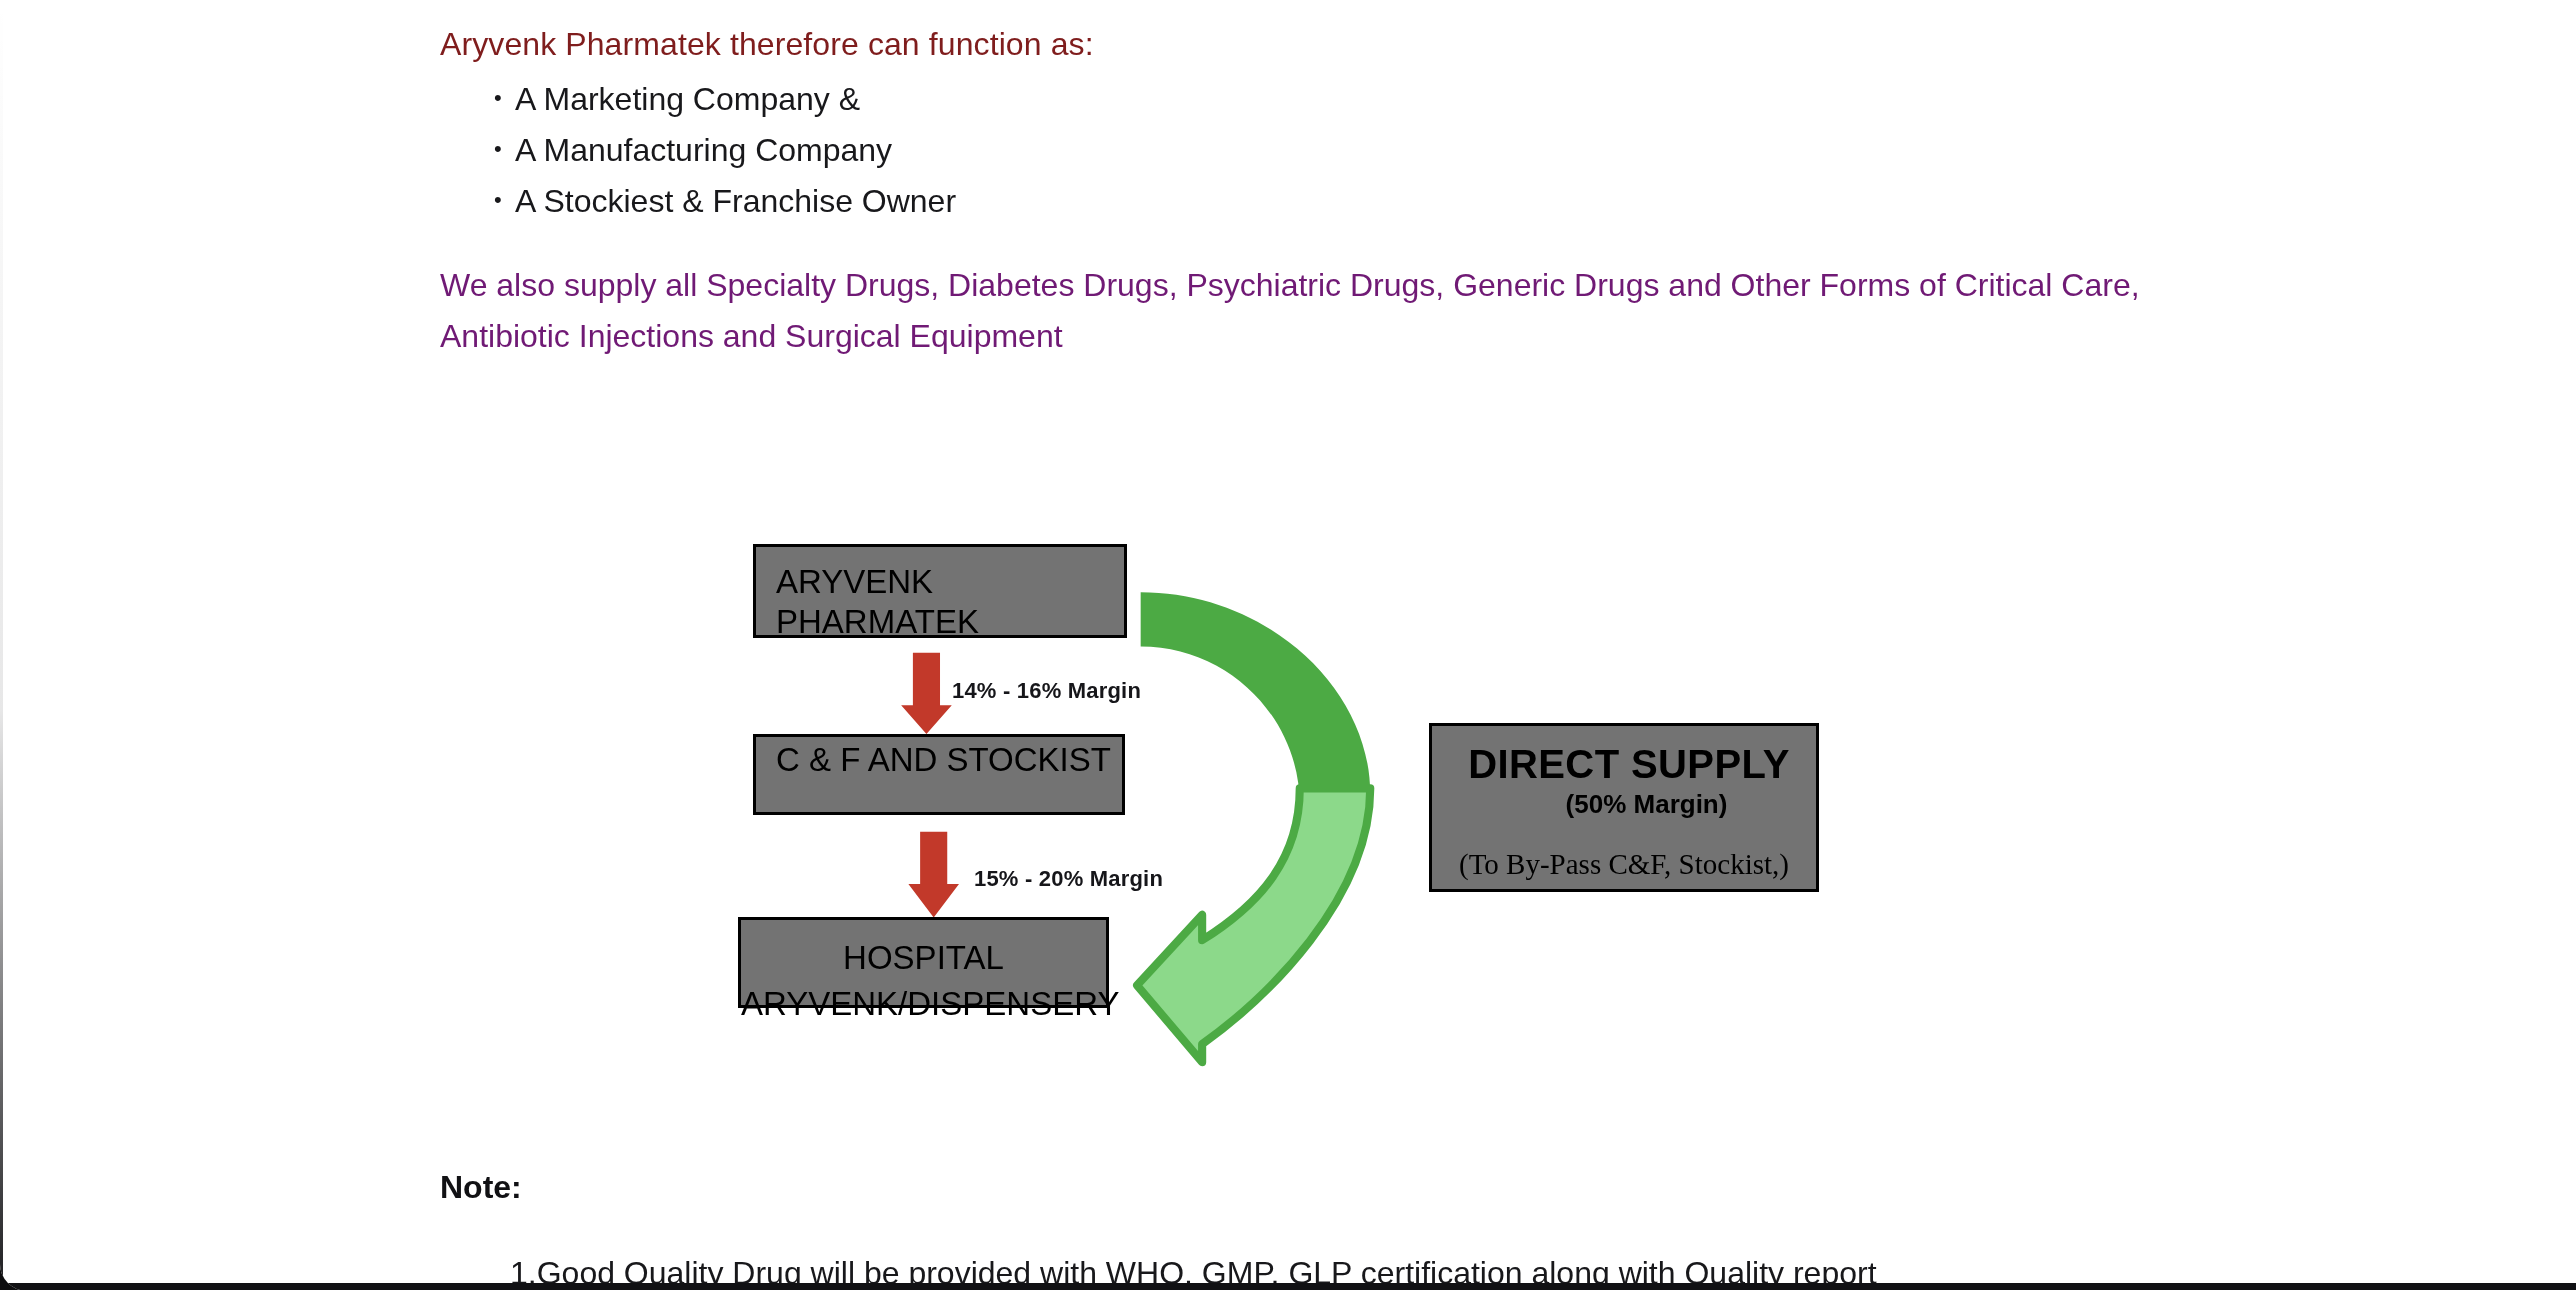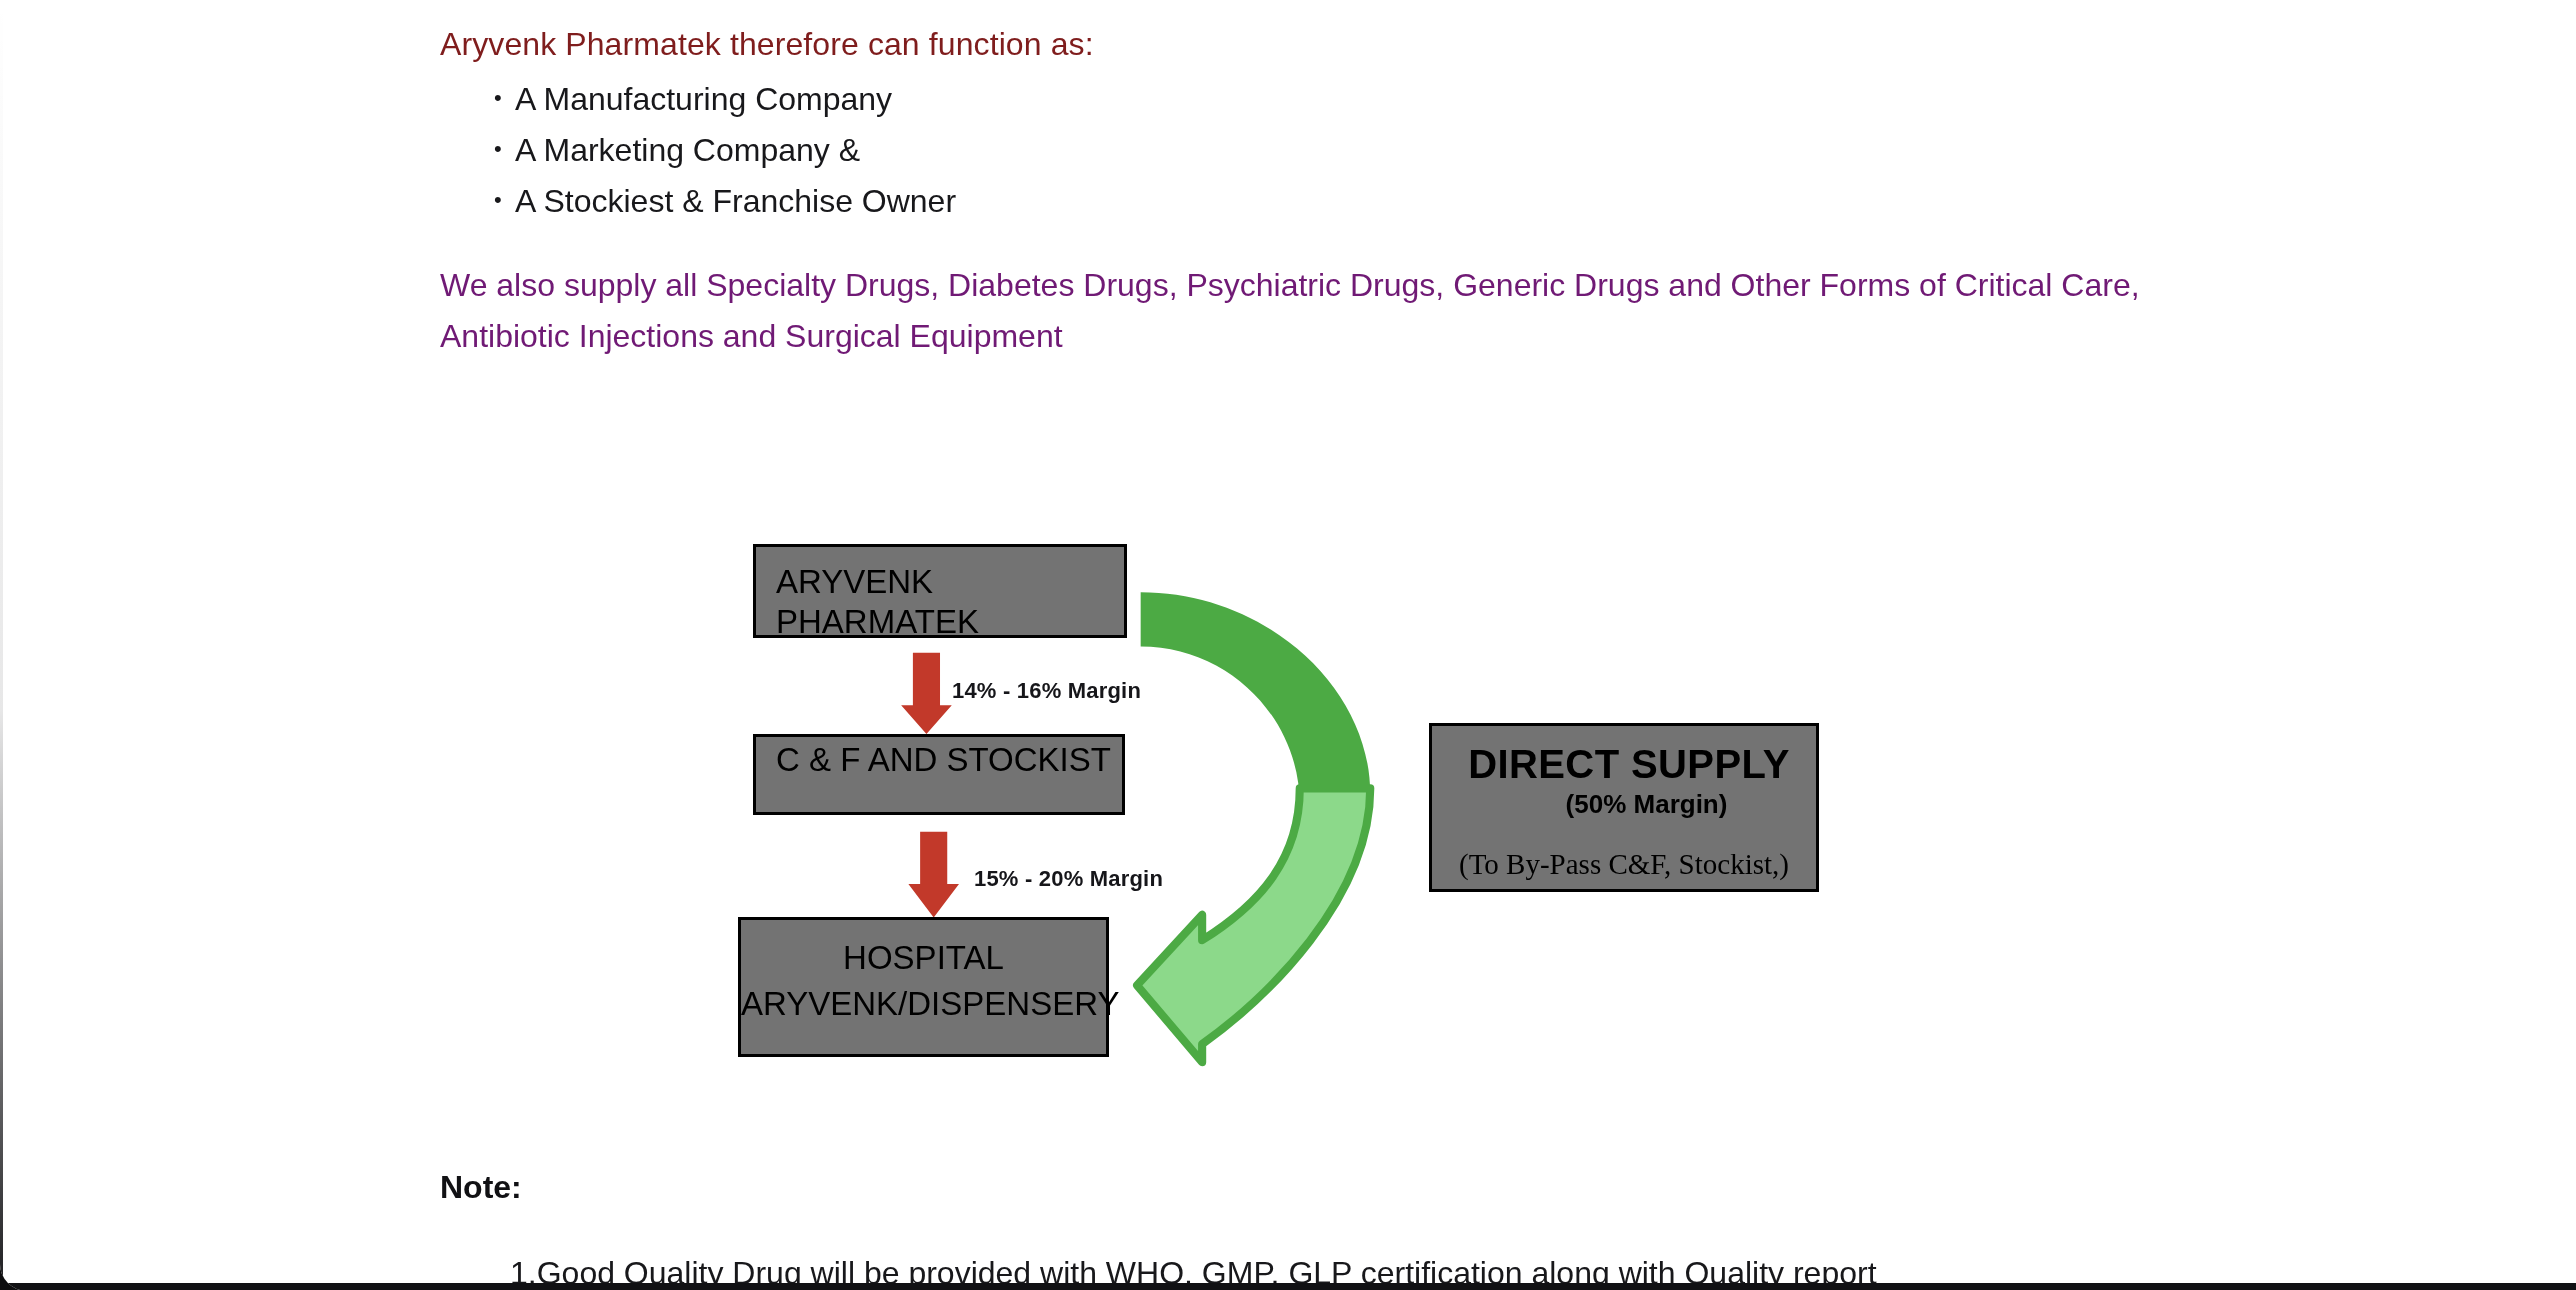--- a/index.html
+++ b/index.html
@@ -124,21 +124,21 @@
   }
   #box-cf .line {
     font-size: 33px;
     line-height: 40px;
     text-align: left;
     padding-left: 20px;
   }
 
   #box-hospital {
     left: 738px; top: 917px;
-    width: 371px; height: 140px;
+    width: 371px; height: 91px;
     padding-top: 15.4px;
   }
   #box-hospital .line {
     font-size: 33px;
     line-height: 46px;
   }
 
   #box-direct {
     left: 1429px; top: 723px;
     width: 390px; height: 169px;
@@ -204,22 +204,22 @@
   }
 </style>
 </head>
 <body>
 
 <div id="page">
 
   <div class="intro">
     <div class="intro-lead">Aryvenk Pharmatek therefore can function as:</div>
     <ul class="intro-list">
+      <li>A Marketing Company &amp;</li>
       <li>A Manufacturing Company</li>
-      <li>A Marketing Company &amp;</li>
       <li>A Stockiest &amp; Franchise Owner</li>
     </ul>
   </div>
 
   <div class="para">We also supply all Specialty Drugs, Diabetes Drugs, Psychiatric Drugs, Generic Drugs and Other Forms of Critical Care, Antibiotic Injections and Surgical Equipment</div>
 
   <div id="diagram">
 
     <svg id="arrows" viewBox="0 0 2850 1428">
 

